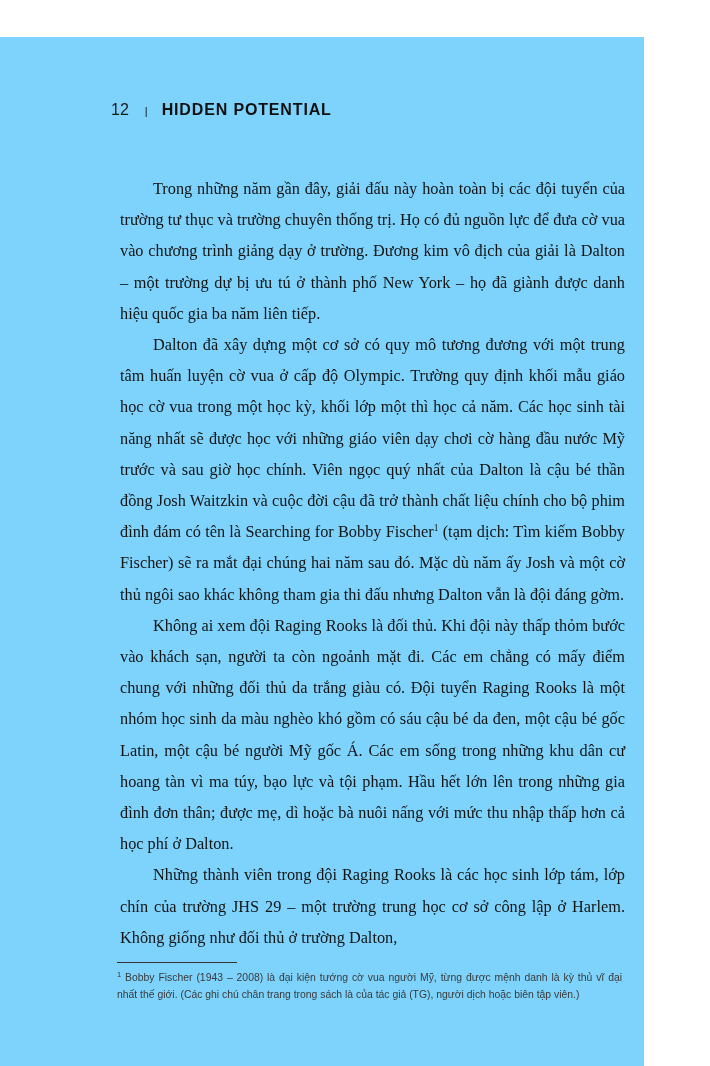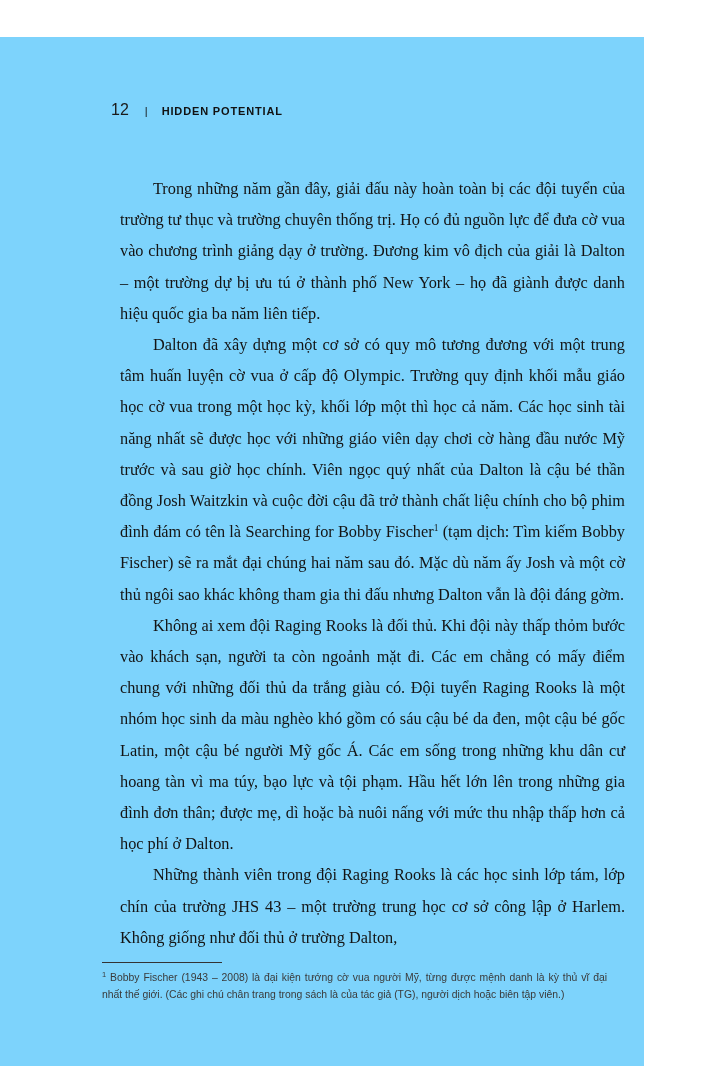--- a/index.html
+++ b/index.html
@@ -31,21 +31,21 @@
     align-items: baseline;
     gap: 0;
     font-family: "Liberation Sans", sans-serif;
   }
   .header .sep {
     font-size: 11px;
     color: #111;
     margin: 0 14px 0 16px;
   }
   .header .booktitle {
-    font-size: 11px;
+    font-size: 16px;
     font-weight: bold;
     letter-spacing: 0.85px;
     color: #111;
   }
   .body-col {
     position: absolute;
     left: 120px;
     top: 136px;
     width: 505px;
   }
@@ -61,21 +61,21 @@
   }
   .ital {
   }
   sup.fn {
     font-size: 9.5px;
     vertical-align: super;
     line-height: 0;
   }
   .footnote-wrap {
     position: absolute;
-    left: 102px;
+    left: 117px;
     top: 925px;
     width: 505px;
   }
   .footnote-rule {
     width: 120px;
     height: 0;
     border-top: 1px solid #333;
     margin: 0 0 7px 0;
   }
   .footnote {
@@ -106,21 +106,21 @@
   <div class="body-col">
 
     <p class="para">Trong những năm gần đây, giải đấu này hoàn toàn bị các đội tuyển của trường tư thục và trường chuyên thống trị. Họ có đủ nguồn lực để đưa cờ vua vào chương trình giảng dạy ở trường. Đương kim vô địch của giải là Dalton – một trường dự bị ưu tú ở thành phố New York – họ đã giành được danh hiệu quốc gia ba năm liên tiếp.</p>
 
     <p class="para">
       <span>Dalton đã xây dựng một cơ sở có quy mô tương đương với một trung tâm huấn luyện cờ vua ở cấp độ Olympic. Trường quy định khối mẫu giáo học cờ vua trong một học kỳ, khối lớp một thì học cả năm. Các học sinh tài năng nhất sẽ được học với những giáo viên dạy chơi cờ hàng đầu nước Mỹ trước và sau giờ học chính. Viên ngọc quý nhất của Dalton là cậu bé thần đồng Josh Waitzkin và cuộc đời cậu đã trở thành chất liệu chính cho bộ phim đình đám có tên là </span><span class="ital">Searching for Bobby Fischer</span><sup class="fn">1</sup><span> (tạm dịch: Tìm kiếm Bobby Fischer) sẽ ra mắt đại chúng hai năm sau đó. Mặc dù năm ấy Josh và một cờ thủ ngôi sao khác không tham gia thi đấu nhưng Dalton vẫn là đội đáng gờm.</span>
     </p>
 
     <p class="para">Không ai xem đội Raging Rooks là đối thủ. Khi đội này thấp thỏm bước vào khách sạn, người ta còn ngoảnh mặt đi. Các em chẳng có mấy điểm chung với những đối thủ da trắng giàu có. Đội tuyển Raging Rooks là một nhóm học sinh da màu nghèo khó gồm có sáu cậu bé da đen, một cậu bé gốc Latin, một cậu bé người Mỹ gốc Á. Các em sống trong những khu dân cư hoang tàn vì ma túy, bạo lực và tội phạm. Hầu hết lớn lên trong những gia đình đơn thân; được mẹ, dì hoặc bà nuôi nấng với mức thu nhập thấp hơn cả học phí ở Dalton.</p>
 
-    <p class="para">Những thành viên trong đội Raging Rooks là các học sinh lớp tám, lớp chín của trường JHS 43 – một trường trung học cơ sở công lập ở Harlem. Không giống như đối thủ ở trường Dalton,</p>
+    <p class="para">Những thành viên trong đội Raging Rooks là các học sinh lớp tám, lớp chín của trường JHS 29 – một trường trung học cơ sở công lập ở Harlem. Không giống như đối thủ ở trường Dalton,</p>
 
   </div>
 
   <div class="footnote-wrap">
     <div class="footnote-rule"></div>
     <p class="footnote">
       <sup>1</sup><span> Bobby Fischer (1943 – 2008) là đại kiện tướng cờ vua người Mỹ, từng được mệnh danh là kỳ thủ vĩ đại nhất thế giới. (Các ghi chú chân trang trong sách là của tác giả (TG), người dịch hoặc biên tập viên.)</span>
     </p>
   </div>
 

